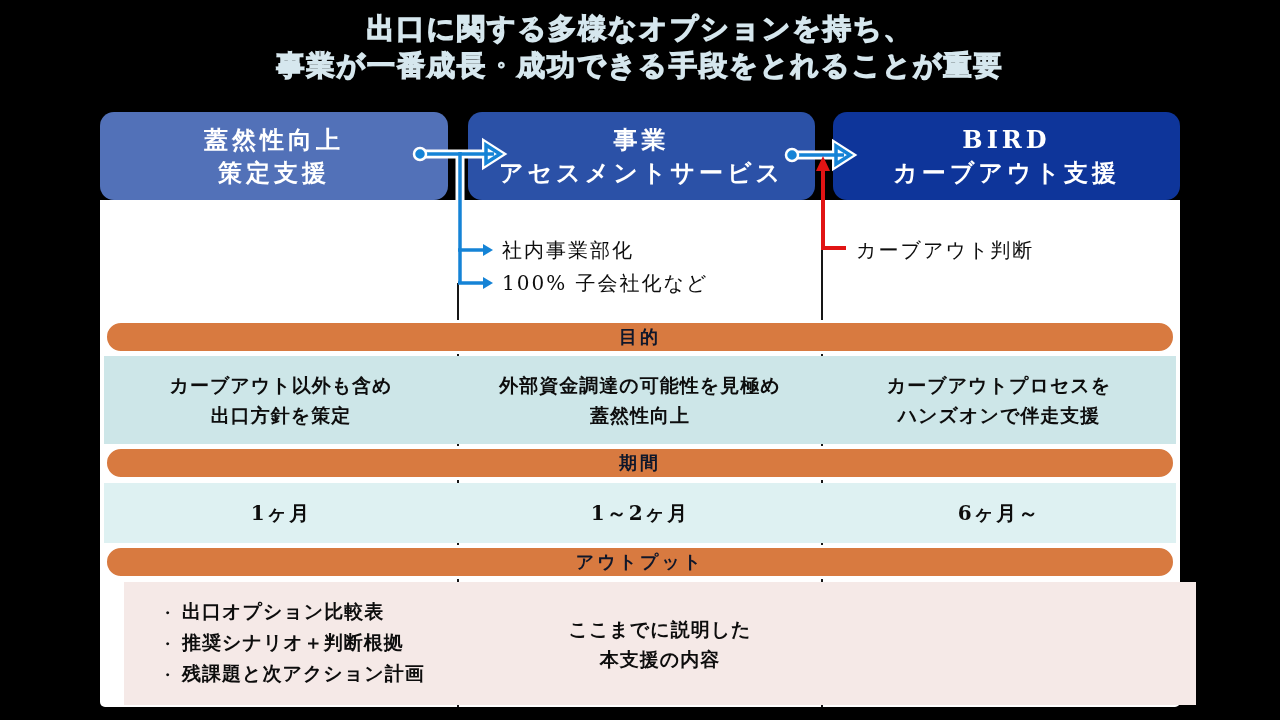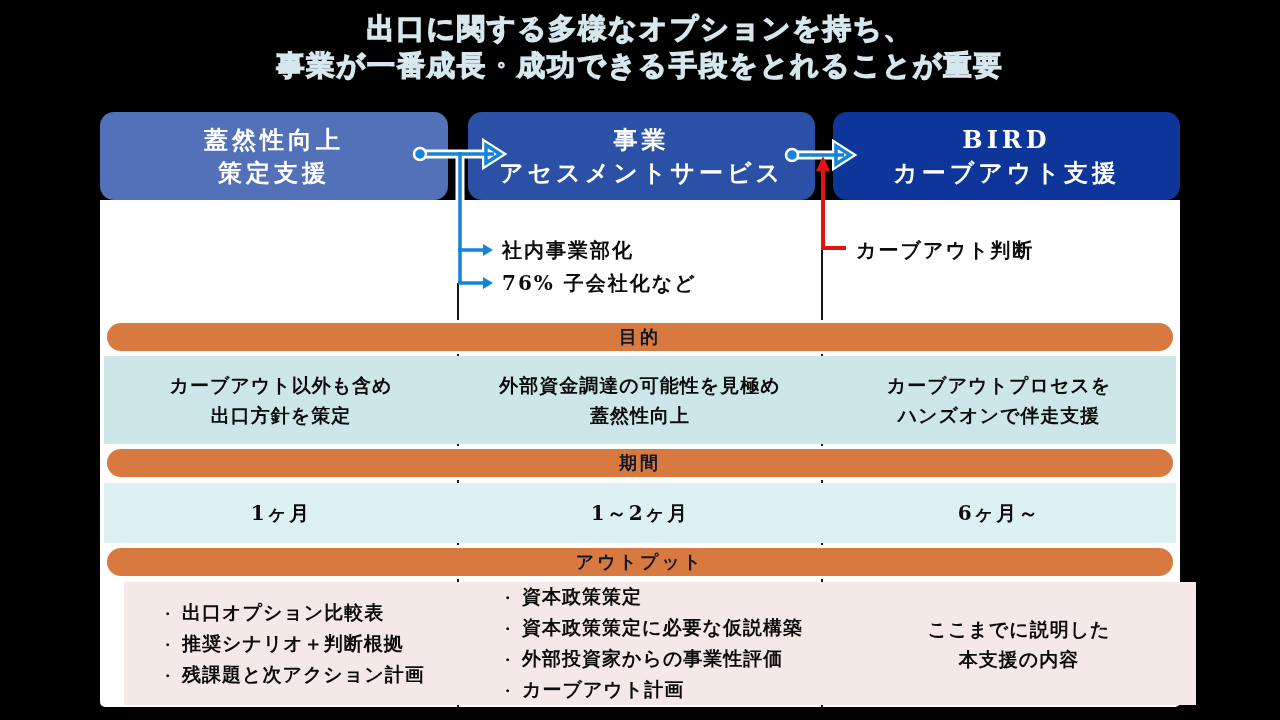--- a/index.html
+++ b/index.html
@@ -32,21 +32,21 @@
   .step3 { left:833px; width:347px; background:#0e359a; }
 
   
   .panel { position:absolute; left:100px; top:200px; width:1080px; height:507px; background:#ffffff; border-radius:0 0 5px 5px; }
   .divider { position:absolute; top:200px; height:507px; width:2px; background:#161616; }
   .divider.d1 { left:457px; }
   .divider.d2 { left:821px; }
 
   
   .annot {
-    position:absolute; font-size:20px; font-weight:bold; color:#0d0d0d;
+    position:absolute; font-size:20px; font-weight:normal; color:#0d0d0d;
     letter-spacing:2px; white-space:nowrap; line-height:24px;
   }
 
   
   .banner {
     position:absolute; left:104px; width:1072px; height:34px;
     background:#d87a40; border:3px solid #ffffff; border-radius:17px;
     display:flex; align-items:center; justify-content:center;
   }
   .banner span { color:#0f172a; font-weight:bold; font-size:18px; letter-spacing:3px; }
@@ -101,21 +101,21 @@
   <div class="step step2">
     <span class="st-line">事業</span>
     <span class="st-line">アセスメントサービス</span>
   </div>
   <div class="step step3">
     <span class="st-line">BIRD</span>
     <span class="st-line">カーブアウト支援</span>
   </div>
 
   <div class="annot" style="left:502px; top:238px;">社内事業部化</div>
-  <div class="annot" style="left:502px; top:271px;">76% 子会社化など</div>
+  <div class="annot" style="left:502px; top:271px;">100% 子会社化など</div>
   <div class="annot" style="left:856px; top:238px;">カーブアウト判断</div>
 
   <div class="banner b-purpose">
     <span>目的</span>
   </div>
   <div class="banner b-period">
     <span>期間</span>
   </div>
   <div class="banner b-output">
     <span>アウトプット</span>
@@ -149,28 +149,20 @@
   </div>
 
   <div class="row row-output">
     <div class="cell list c1">
       <ul>
         <li><span class="bullet">・</span><span>出口オプション比較表</span></li>
         <li><span class="bullet">・</span><span>推奨シナリオ＋判断根拠</span></li>
         <li><span class="bullet">・</span><span>残課題と次アクション計画</span></li>
       </ul>
     </div>
-    <div class="cell list c2">
-      <ul>
-        <li><span class="bullet">・</span><span>資本政策策定</span></li>
-        <li><span class="bullet">・</span><span>資本政策策定に必要な仮説構築</span></li>
-        <li><span class="bullet">・</span><span>外部投資家からの事業性評価</span></li>
-        <li><span class="bullet">・</span><span>カーブアウト計画</span></li>
-      </ul>
-    </div>
     <div class="cell">
       <span class="c-line">ここまでに説明した</span>
       <span class="c-line">本支援の内容</span>
     </div>
   </div>
 
   <svg class="connectors" width="1280" height="720" viewBox="0 0 1280 720" xmlns="http://www.w3.org/2000/svg">
 
     <path d="M420,154 L494,154" stroke="#ffffff" stroke-width="9" fill="none"></path>
     <path d="M460,152 L460,283" stroke="#ffffff" stroke-width="9" fill="none"></path>

